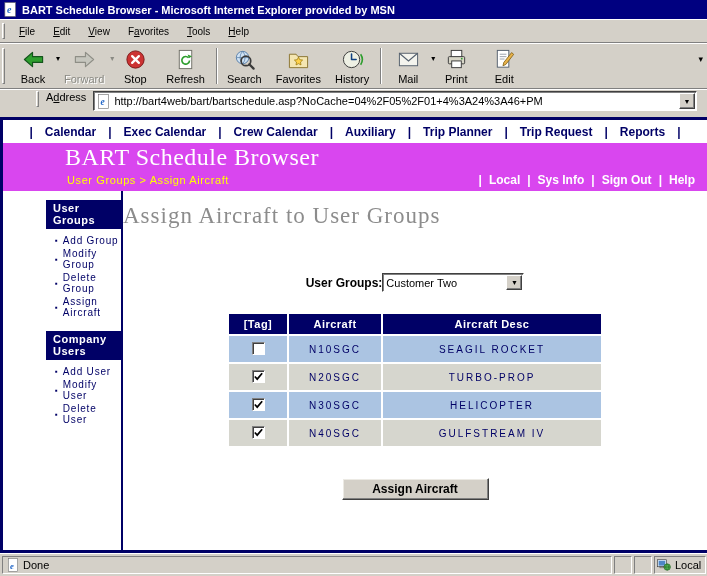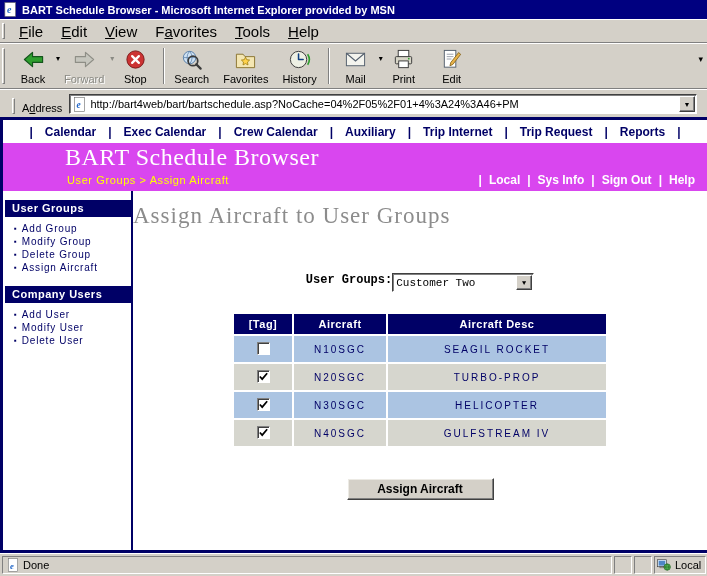--- a/index.html
+++ b/index.html
@@ -8,68 +8,68 @@
   .window { width:707px; height:576px; display:flex; flex-direction:column; background:#d4d0c8; }
 
   
   .titlebar { height:19px; background:#000080; display:flex; align-items:center; gap:4px; padding-left:3px; flex:0 0 auto; }
   .titlebar .tb-text { color:#fff; font-weight:bold; font-size:11px; white-space:nowrap; }
   .tb-icon svg { display:block; }
 
   
   .menubar { height:23px; border-top:1px solid #fff; display:flex; align-items:center; flex:0 0 auto; }
   .grip { width:3px; height:16px; background:#d4d0c8; border:1px solid; border-color:#fff #808080 #808080 #fff; margin:0 5px 0 2px; }
-  .menu-item { font-size:15px; padding:3px 9px; color:#000; cursor:default; }
+  .menu-item { font-size:10px; padding:3px 9px; color:#000; cursor:default; }
   .hr3d { height:2px; border-top:1px solid #808080; border-bottom:1px solid #fff; flex:0 0 auto; }
 
   
   .toolbar { height:44px; display:flex; align-items:center; flex:0 0 auto; padding:1px 0; }
   .toolbar .grip { height:36px; }
   #toolbuttons { display:flex; align-items:stretch; height:42px; flex:1; }
   .tbtn { position:relative; display:flex; flex-direction:column; align-items:center; justify-content:center; padding:1px 8px 1px 6px; min-width:48px; cursor:default; }
   .tbtn .ticon { height:24px; display:flex; align-items:center; }
   .tbtn .tlabel { font-size:11px; color:#000; margin-top:1px; white-space:nowrap; }
   .tbtn.disabled .tlabel { color:#8a8a84; text-shadow:1px 1px 0 #fff; }
   .tdd { position:absolute; right:-2px; top:9px; font-size:8px; color:#000; }
   .tbtn.disabled .tdd { color:#8a8a84; }
   .tsep { width:2px; height:36px; align-self:center; border-left:1px solid #808080; border-right:1px solid #fff; margin:0 3px; }
   .chevron { font-size:9px; color:#000; padding:0 4px 14px 0; }
 
   
-  .addressbar { height:25px; display:flex; align-items:flex-end; flex:0 0 auto; padding:1px 10px; }
+  .addressbar { height:25px; display:flex; align-items:flex-start; flex:0 0 auto; padding:1px 10px;margin-left:24px; }
   .addr-label { font-size:11px; padding:0 7px 0 2px; color:#000; }
   .addr-field { flex:1; height:20px; background:#fff; border:1px solid; border-color:#404040 #fff #fff #404040; box-shadow:inset 1px 1px 0 #808080; display:flex; align-items:center; gap:4px; padding-left:3px; }
   .addr-url { flex:1; font-size:11px; color:#000; white-space:nowrap; overflow:hidden; }
   .addr-dd { width:16px; height:16px; background:#d4d0c8; border:1px solid; border-color:#fff #404040 #404040 #fff; box-shadow:inset -1px -1px 0 #808080; font-size:7px; display:flex; align-items:center; justify-content:center; margin-right:1px; }
 
   
   .page { flex:1; margin-top:2px; background:#fff; border-left:3px solid #000066; border-top:3px solid #000066; border-bottom:3px solid #000066; display:flex; flex-direction:column; overflow:hidden; }
   .navlinks { height:23px; background:#fff; display:flex; align-items:center; justify-content:center; font-size:12px; font-weight:bold; flex:0 0 auto; }
   .navlinks .navlink { color:#000066; margin:0 12px; text-decoration:none; cursor:pointer; white-space:nowrap; }
   .navlinks .pipe { color:#000066; }
 
   .appheader { height:48px; background:#d946ef; position:relative; flex:0 0 auto; }
   .app-title { position:absolute; left:62px; top:1px; color:#fff; font-family:"Liberation Serif", serif; font-size:24px; letter-spacing:0.5px; white-space:nowrap; }
   .breadcrumb { position:absolute; left:64px; bottom:5px; color:#ffff00; font-size:11px; letter-spacing:0.6px; }
   .headerlinks { position:absolute; right:5px; bottom:4px; font-size:12px; font-weight:bold; }
   .headerlinks .hlink { color:#fff; margin:0 7px; text-decoration:none; cursor:pointer; }
   .headerlinks .pipe { color:#fff; }
 
   .content { flex:1; display:flex; background:#fff; overflow:hidden; }
-  .sidebar { width:130px; flex:0 0 auto; border-right:2px solid #000066; padding-top:9px; }
+  .sidebar { width:120px; flex:0 0 auto; border-right:2px solid #000066; padding-top:9px;padding-left:41px; }
   .side-header { background:#000066; color:#fff; font-weight:bold; font-size:11px; letter-spacing:0.5px; padding:2px 0 3px 7px; margin:0 0 5px 2px; }
   .side-header + .side-item { margin-top:2px; }
   .side-item { display:flex; align-items:center; padding:1px 0 1px 11px; cursor:pointer; }
   .side-item .bullet { color:#000066; font-size:8px; margin-right:5px; }
   .side-item .side-label { color:#000066; font-size:10px; letter-spacing:0.8px; }
   .side-gap { height:12px; }
 
   .main { flex:1; position:relative; }
   .page-title { margin-top:12px; font-family:"Liberation Serif", serif; font-size:23px; color:#8c8c8c; letter-spacing:1px; }
-  .form-row { margin-top:44px; display:flex; justify-content:center; align-items:flex-start; gap:0;font-family:Liberation Mono, monospace; }
+  .form-row { margin-top:44px; display:flex; justify-content:center; align-items:center; gap:0; }
   .ug-label { font-size:12px; font-weight:bold; color:#000; }
   .select { width:142px; height:19px; background:#fff; border:1px solid; border-color:#404040 #fff #fff #404040; box-shadow:inset 1px 1px 0 #808080; display:flex; align-items:center; cursor:default; }
   .select-value { flex:1; font-size:11px; padding-left:3px; color:#000; white-space:nowrap; overflow:hidden; }
   .select-arrow { width:16px; height:15px; background:#d4d0c8; border:1px solid; border-color:#fff #404040 #404040 #fff; box-shadow:inset -1px -1px 0 #808080; font-size:7px; display:flex; align-items:center; justify-content:center; margin-right:1px; }
 
   table.aircraft { margin:20px auto 0; border-spacing:2px; background:#fff; }
   table.aircraft th { background:#000066; color:#fff; font-size:11px; font-weight:bold; letter-spacing:0.5px; height:20px; text-align:center; }
   table.aircraft th.c1 { width:58px; } table.aircraft th.c2 { width:92px; } table.aircraft th.c3 { width:218px; }
   table.aircraft td { height:26px; text-align:center; vertical-align:middle; color:#000066; font-size:10px; letter-spacing:2px; }
   tr.blue td { background:#abc4e2; }
@@ -136,20 +136,30 @@
           <span class="tlabel">Forward</span>
         </div>
         <div class="tbtn">
           <span class="ticon">
             <svg width="23" height="23" viewBox="0 0 24 24">
               <circle cx="12" cy="12" r="9" fill="#cc3333" stroke="#7a1515"></circle>
               <path d="M8.5 8.5 L15.5 15.5 M15.5 8.5 L8.5 15.5" stroke="#fff" stroke-width="2.4" stroke-linecap="round"></path>
             </svg>
           </span>
           <span class="tlabel">Stop</span>
+        </div>
+        <div class="tbtn">
+          <span class="ticon">
+            <svg width="23" height="23" viewBox="0 0 24 24">
+              <rect x="5.5" y="2.5" width="13" height="19" fill="#fff" stroke="#707068"></rect>
+              <path d="M15.2 10.2 a4 4 0 1 0 1 2.8" fill="none" stroke="#2e9e2e" stroke-width="1.7"></path>
+              <path d="M14.2 6.8 l1.4 4 3.2-2.2 z" fill="#2e9e2e"></path>
+            </svg>
+          </span>
+          <span class="tlabel">Refresh</span>
         </div>
         <span class="tsep"></span>
         <div class="tbtn">
           <span class="ticon">
             <svg width="23" height="23" viewBox="0 0 24 24">
               <circle cx="10" cy="10" r="6.5" fill="#cfe2f4" stroke="#5c82aa"></circle>
               <path d="M3.5 10 h13 M10 3.5 a9.3 9.3 0 0 1 0 13 M10 3.5 a9.3 9.3 0 0 0 0 13" fill="none" stroke="#5c82aa" stroke-width="0.8"></path>
               <circle cx="13.5" cy="13.5" r="5" fill="none" stroke="#3a3a3a" stroke-width="1.8"></circle>
               <line x1="17" y1="17" x2="21.5" y2="21.5" stroke="#3a3a3a" stroke-width="2.4" stroke-linecap="round"></line>
             </svg>
@@ -233,21 +243,21 @@
     <div class="navlinks" id="navlinks">
         <span class="pipe">|</span>
         <a class="navlink">Calendar</a>
         <span class="pipe">|</span>
         <a class="navlink">Exec Calendar</a>
         <span class="pipe">|</span>
         <a class="navlink">Crew Calendar</a>
         <span class="pipe">|</span>
         <a class="navlink">Auxiliary</a>
         <span class="pipe">|</span>
-        <a class="navlink">Trip Internet</a>
+        <a class="navlink">Trip Planner</a>
         <span class="pipe">|</span>
         <a class="navlink">Trip Request</a>
         <span class="pipe">|</span>
         <a class="navlink">Reports</a>
         <span class="pipe">|</span>
       </div>
 
     <div class="appheader">
       <div class="app-title">BART Schedule Browser</div>
       <div class="breadcrumb">User Groups &gt; Assign Aircraft</div>

